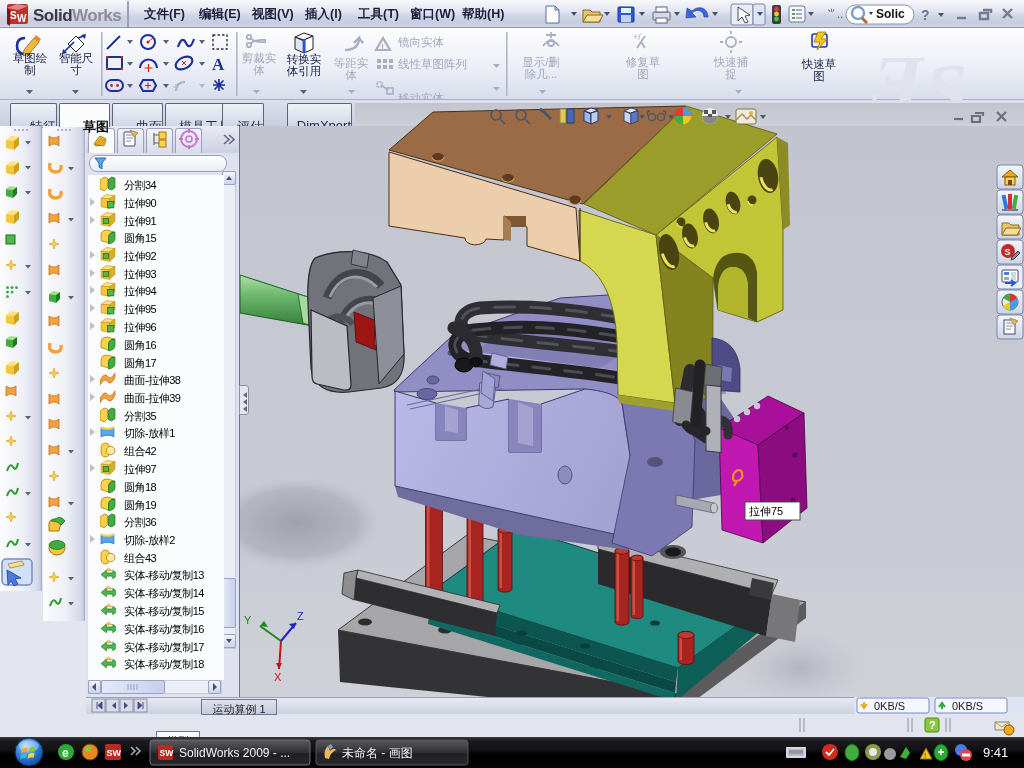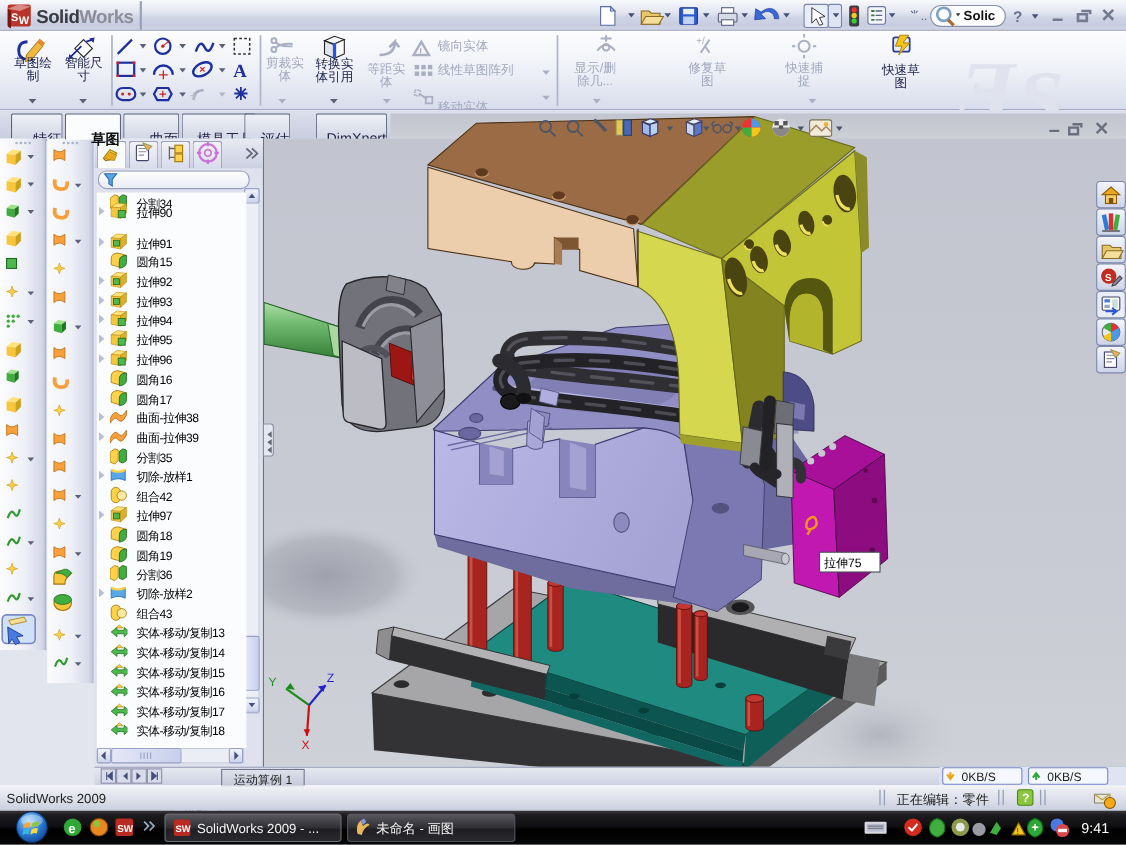--- a/index.html
+++ b/index.html
@@ -115,20 +115,29 @@
     </g>
     <text x="921" y="20" font-size="14" font-weight="bold" fill="#6a7390">?</text>
     <path d="M938 13 l3 4 3-4 Z" fill="#44507a"></path>
 
     <g stroke="#757b90" stroke-width="2.4" fill="none">
       <path d="M957 18 h9"></path>
       <path d="M983 10 h8 v3 M980 13 h8 v6 h-8 Z"></path>
       <path d="M1003 9 l9 9 M1012 9 l-9 9"></path>
     </g>
   </svg>
+  <div class="abs" id="menus">
+    <span style="left:14px">文件(F)</span>
+      <span style="left:69px">编辑(E)</span>
+    <span style="left:122px">视图(V)</span>
+      <span style="left:175px">插入(I)</span>
+    <span style="left:228px">工具(T)</span>
+      <span style="left:280px">窗口(W)</span>
+    <span style="left:332px">帮助(H)</span>
+  </div>
   <div class="abs" id="toolbar"></div>
   <svg class="abs" style="left:0;top:28px" width="1024" height="72" viewBox="0 0 1024 72">
 
     <text x="872" y="80" font-size="76" font-style="italic" font-weight="bold" fill="#e0e3ed" font-family="Liberation Serif">Ǝ</text>
     <text x="925" y="88" font-size="76" font-style="italic" font-weight="bold" fill="#e0e3ed" font-family="Liberation Serif">S</text>
 
     <g>
       <path d="M25 10 q-8 0 -8 8 q0 8 8 8 l5 0" fill="none" stroke="#1d2f9e" stroke-width="2.6"></path>
       <path d="M24 22 l10 -12 5 4 -10 12 -6 2 Z" fill="#f2b83c" stroke="#8a6a20" stroke-width="0.8"></path>
       <path d="M34 10 l5 4 2 -3 -5 -4 Z" fill="#e88a2a"></path>
@@ -439,21 +448,21 @@
         <path d="M5 3 l4 4 -4 4 Z" fill="#44507a"></path>
       </svg>
 <div id="tree">
         <div class="trow" style="top:0px;width:136px">
           <svg style="position:absolute;left:12px;top:1px" width="16" height="16" viewBox="0 0 15 15">
             <path d="M0 4 l4 -3 3 1 v9 l-3 3 -4 -2 Z" fill="#ffd24a" stroke="#a07808" stroke-width="0.7"></path>
             <path d="M8 3 l3 -2 3 1 v9 l-3 2 -3 -1 Z" fill="#3fae3f" stroke="#1d6a1d" stroke-width="0.7"></path>
           </svg>
           <span class="lbl">分割34</span>
         </div>
-        <div class="trow" style="top:8px;width:136px">
+        <div class="trow" style="top:18px;width:136px">
           <div class="exp"></div>
           <svg style="position:absolute;left:12px;top:1px" width="16" height="16" viewBox="0 0 15 15">
             <path d="M1 4 l5 -3.5 8 1 -5 3.5 Z" fill="#ffe27a" stroke="#b8860b" stroke-width="0.5"></path>
             <path d="M1 4 v8 l8 1.5 v-9 Z" fill="#f7c63d" stroke="#b8860b" stroke-width="0.5"></path>
             <path d="M9 4.5 l5 -3.5 v8 l-5 4.5 Z" fill="#d8b02a" stroke="#b8860b" stroke-width="0.5"></path>
             <rect x="7" y="7" width="6" height="6" fill="#4db84d" stroke="#1d6a1d" stroke-width="0.7"></rect>
           </svg>
           <span class="lbl">拉伸90</span>
         </div>
         <div class="trow" style="top:36px;width:136px">
@@ -983,24 +992,20 @@
   </svg>
   <div class="abs" style="left:239px;top:385px;width:10px;height:30px;background:#e4e7f0;border:1px solid #8a90a8;border-radius:0 3px 3px 0">
     <svg width="10" height="30">
         <path d="M7 6 l-4 3 4 3 Z M7 13 l-4 3 4 3 Z M7 20 l-4 3 4 3 Z" fill="#667"></path>
       </svg>
   </div>
   <div class="abs" id="docstrip">
     <div class="dtab act" style="left:70px;width:44px">模型</div>
     <div class="dtab" style="left:115px;width:76px">运动算例 1</div>
   </div>
-  <div class="abs" id="status">
-    <span style="position:absolute;left:6px;top:4px">SolidWorks 2009</span>
-    <span style="position:absolute;left:815px;top:4px">正在编辑：零件</span>
-  </div>
   <div class="abs" id="taskbar"></div>
   <svg class="abs" style="left:0;top:737px" width="1024" height="31" viewBox="0 0 1024 31">
     <defs>
       <radialGradient id="orb" cx="0.4" cy="0.3" r="0.9">
         <stop offset="0" stop-color="#9fd4f8"></stop>
           <stop offset="0.45" stop-color="#2c7cd8"></stop>
           <stop offset="0.8" stop-color="#124a9a"></stop>
           <stop offset="1" stop-color="#0a2f68"></stop>
       </radialGradient>
       <linearGradient id="tbtn" x1="0" y1="0" x2="0" y2="1">

